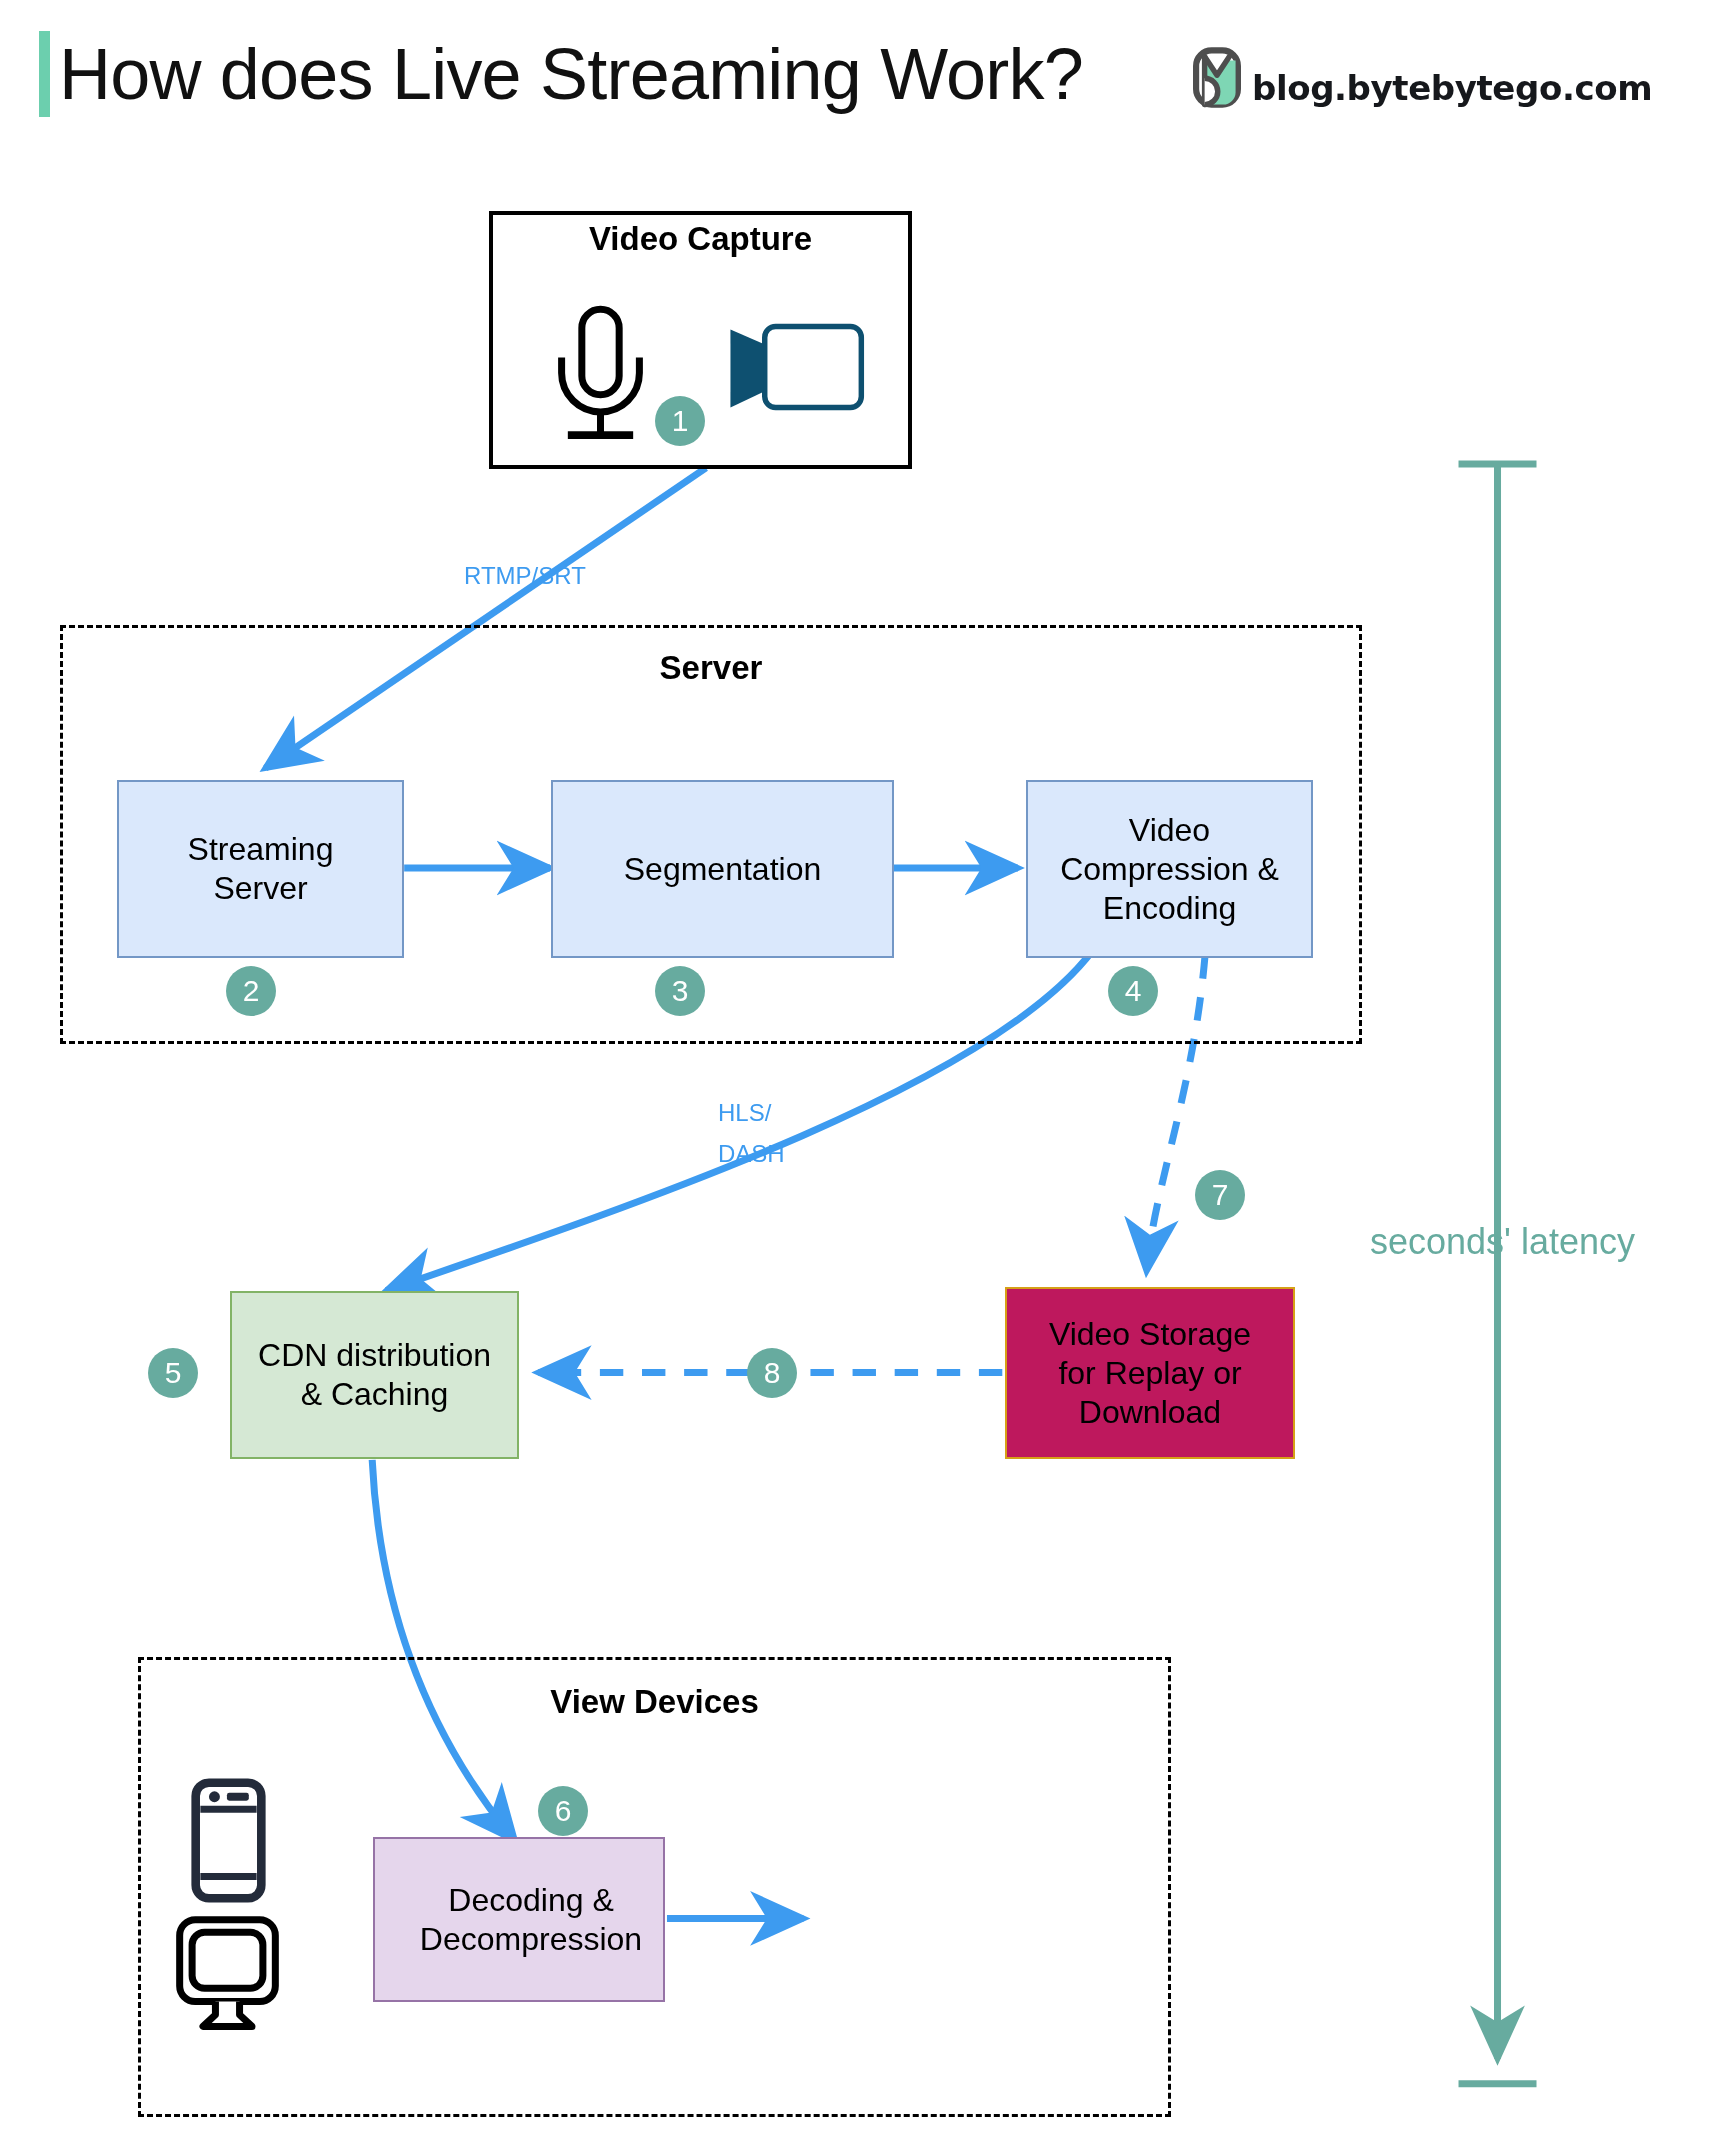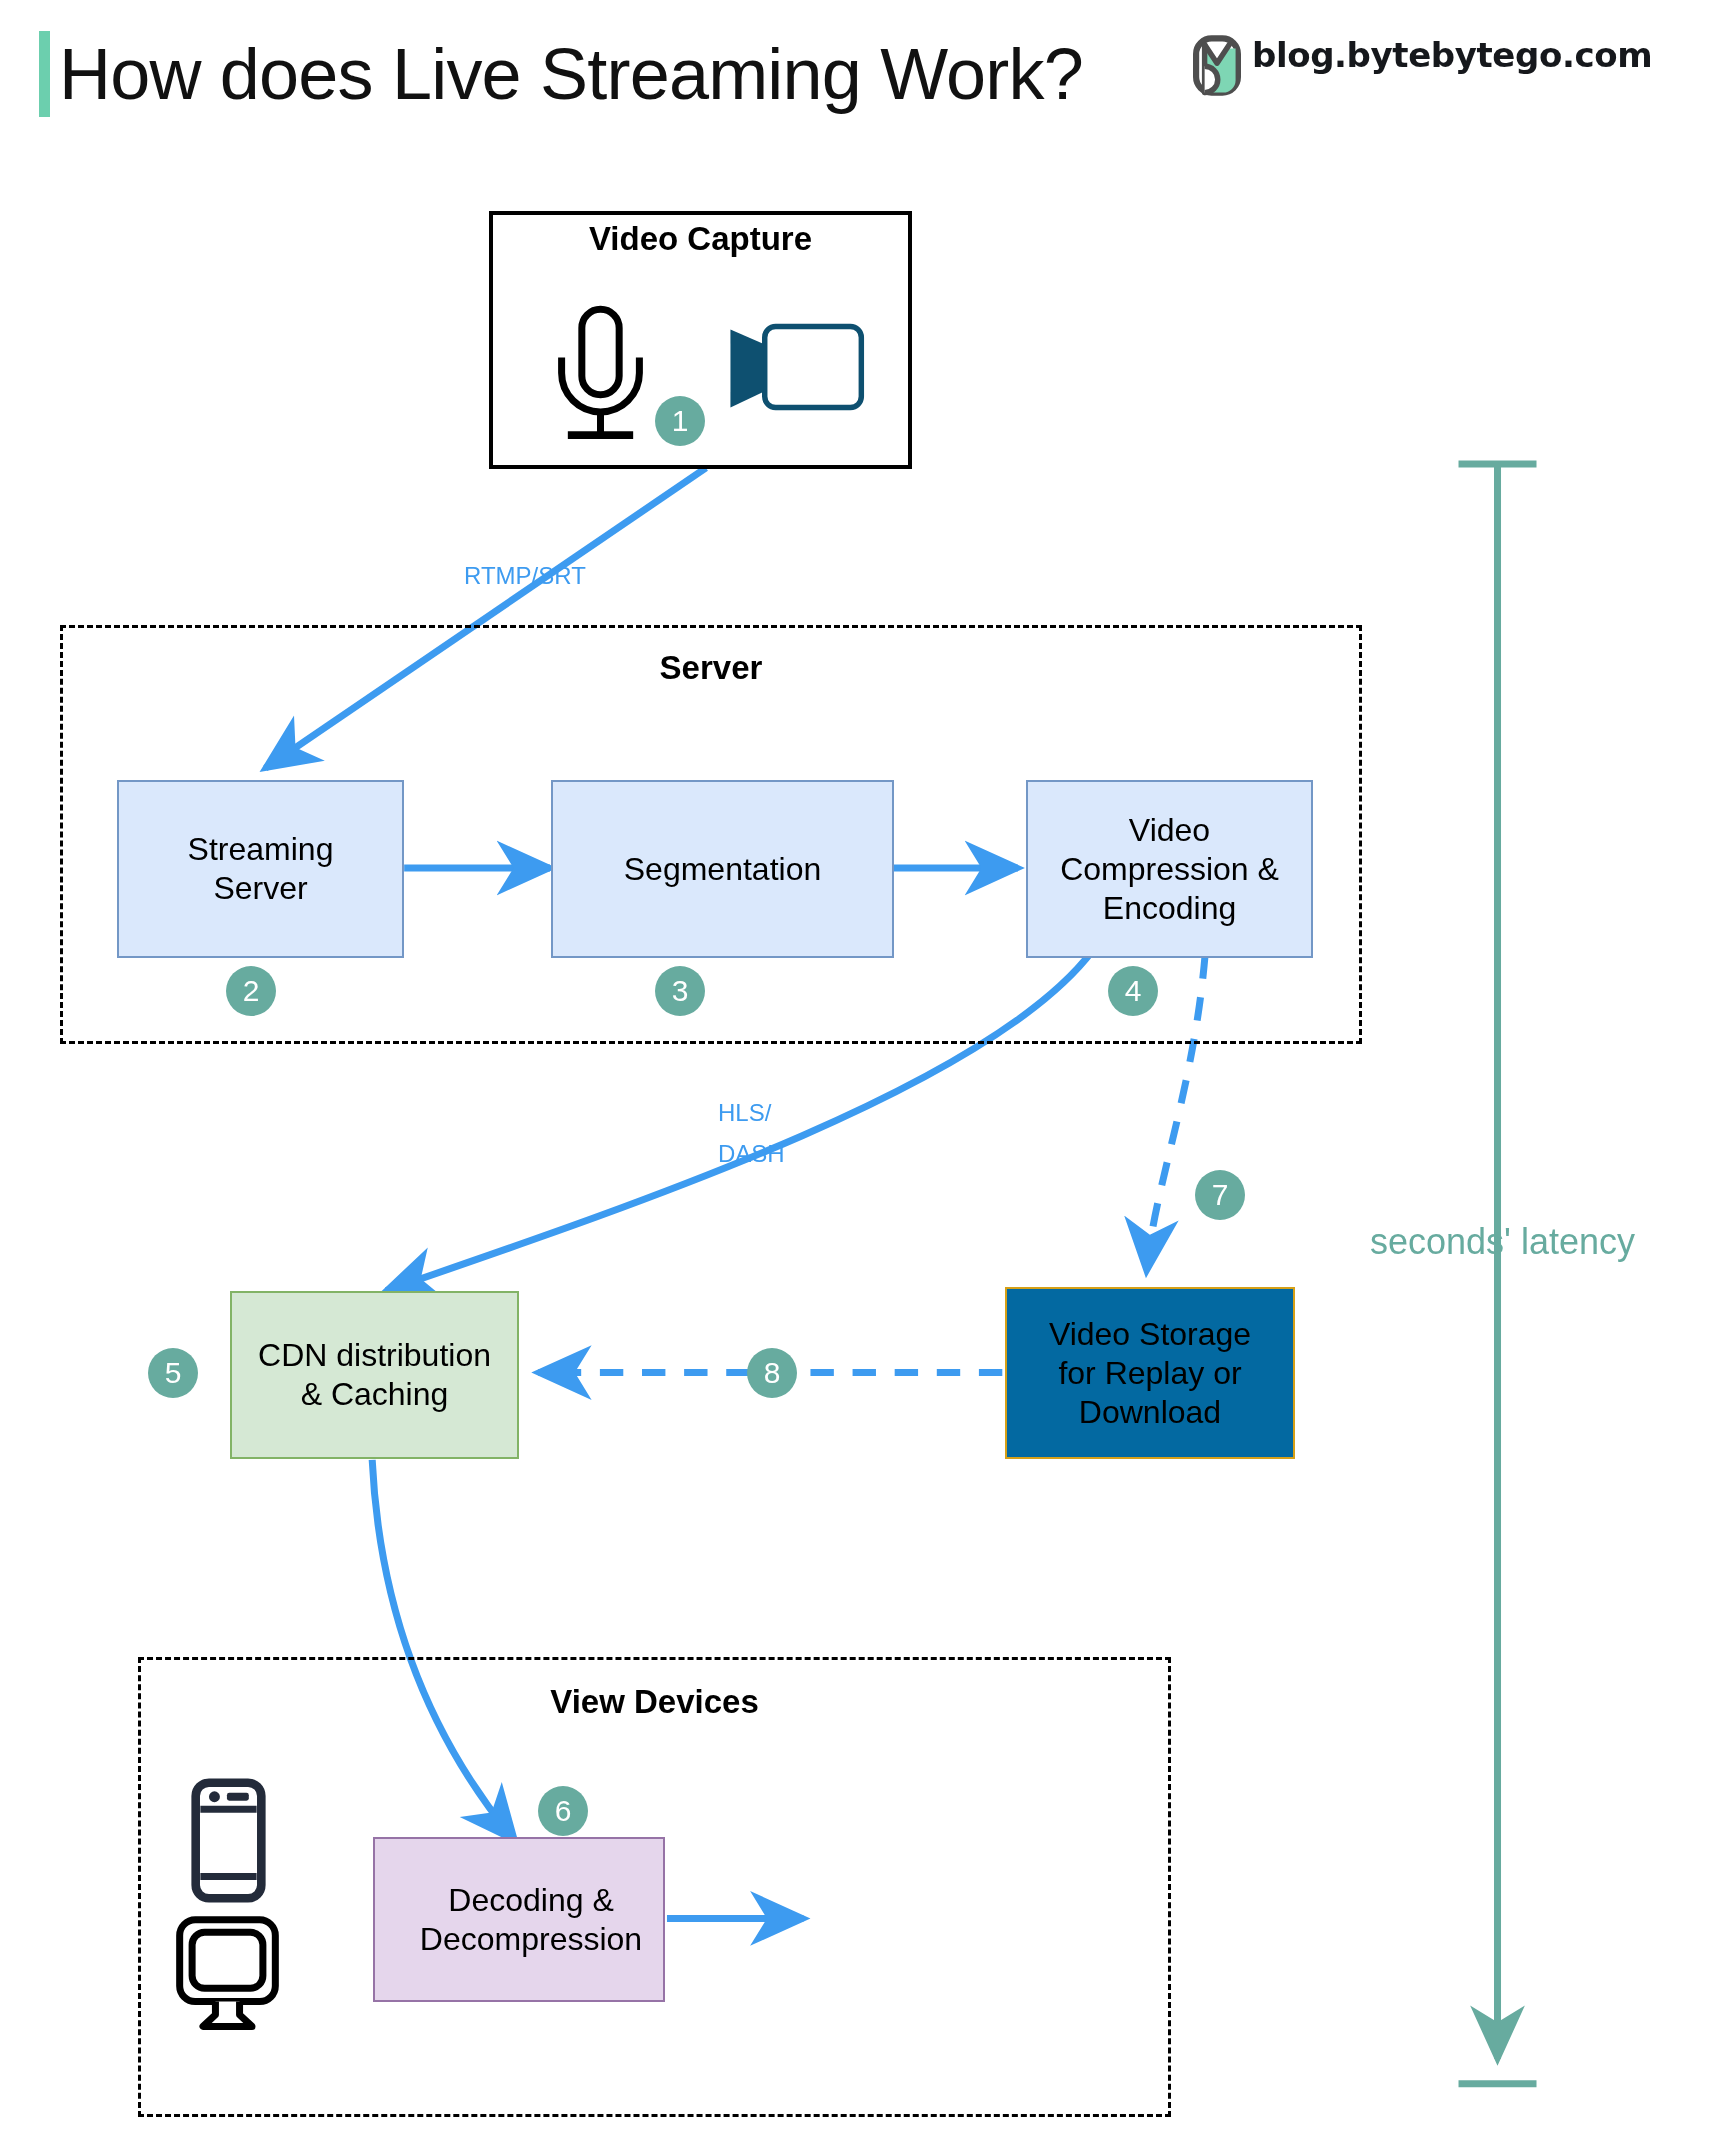--- a/index.html
+++ b/index.html
@@ -11,36 +11,36 @@
   #stage{position:absolute;left:0;top:0;width:1734px;height:2129px;}
   svg#canvas{position:absolute;left:0;top:0;width:1734px;height:2129px;}
 
   
   .title-bar{position:absolute;left:39px;top:31px;width:11px;height:86px;background:#6ccfae;}
   .title-text{
     position:absolute;left:59px;top:31px;
     font-size:72px;line-height:86px;color:#111111;white-space:nowrap;
     font-weight:400;letter-spacing:-0.8px;
   }
-  .brand{position:absolute;left:1193px;top:35px;display:flex;align-items:flex-start;gap:11px;}
+  .brand{position:absolute;left:1193px;top:47px;display:flex;align-items:flex-end;gap:11px;}
   .brand-logo{width:48px;height:61px;position:relative;}
   .brand-text{
     font-family:"DejaVu Sans", sans-serif;
     font-size:34px;font-weight:700;color:#16181c;white-space:nowrap;letter-spacing:-0.4px;
   }
 
   
   .node{
     position:absolute;box-sizing:border-box;
     display:flex;align-items:center;justify-content:center;text-align:center;
     font-size:32px;line-height:39px;color:#000000;
   }
   .node.blue  {background:#dae8fc;border:2.3px solid #7397c6;}
   .node.green {background:#d5e8d4;border:2.3px solid #82b366;}
-  .node.orange{background:#0369a1;border:2.3px solid #d6a017;}
+  .node.orange{background:#be185d;border:2.3px solid #d6a017;}
   .node.purple{background:#e5d6ec;border:2.3px solid #9673a6;}
   .node .lbl{padding:0 7.8px;}
 
   
   .group{
     position:absolute;box-sizing:border-box;
     border:3.1px dashed #000000;background:transparent;
   }
   .group-title{
     position:absolute;text-align:center;

